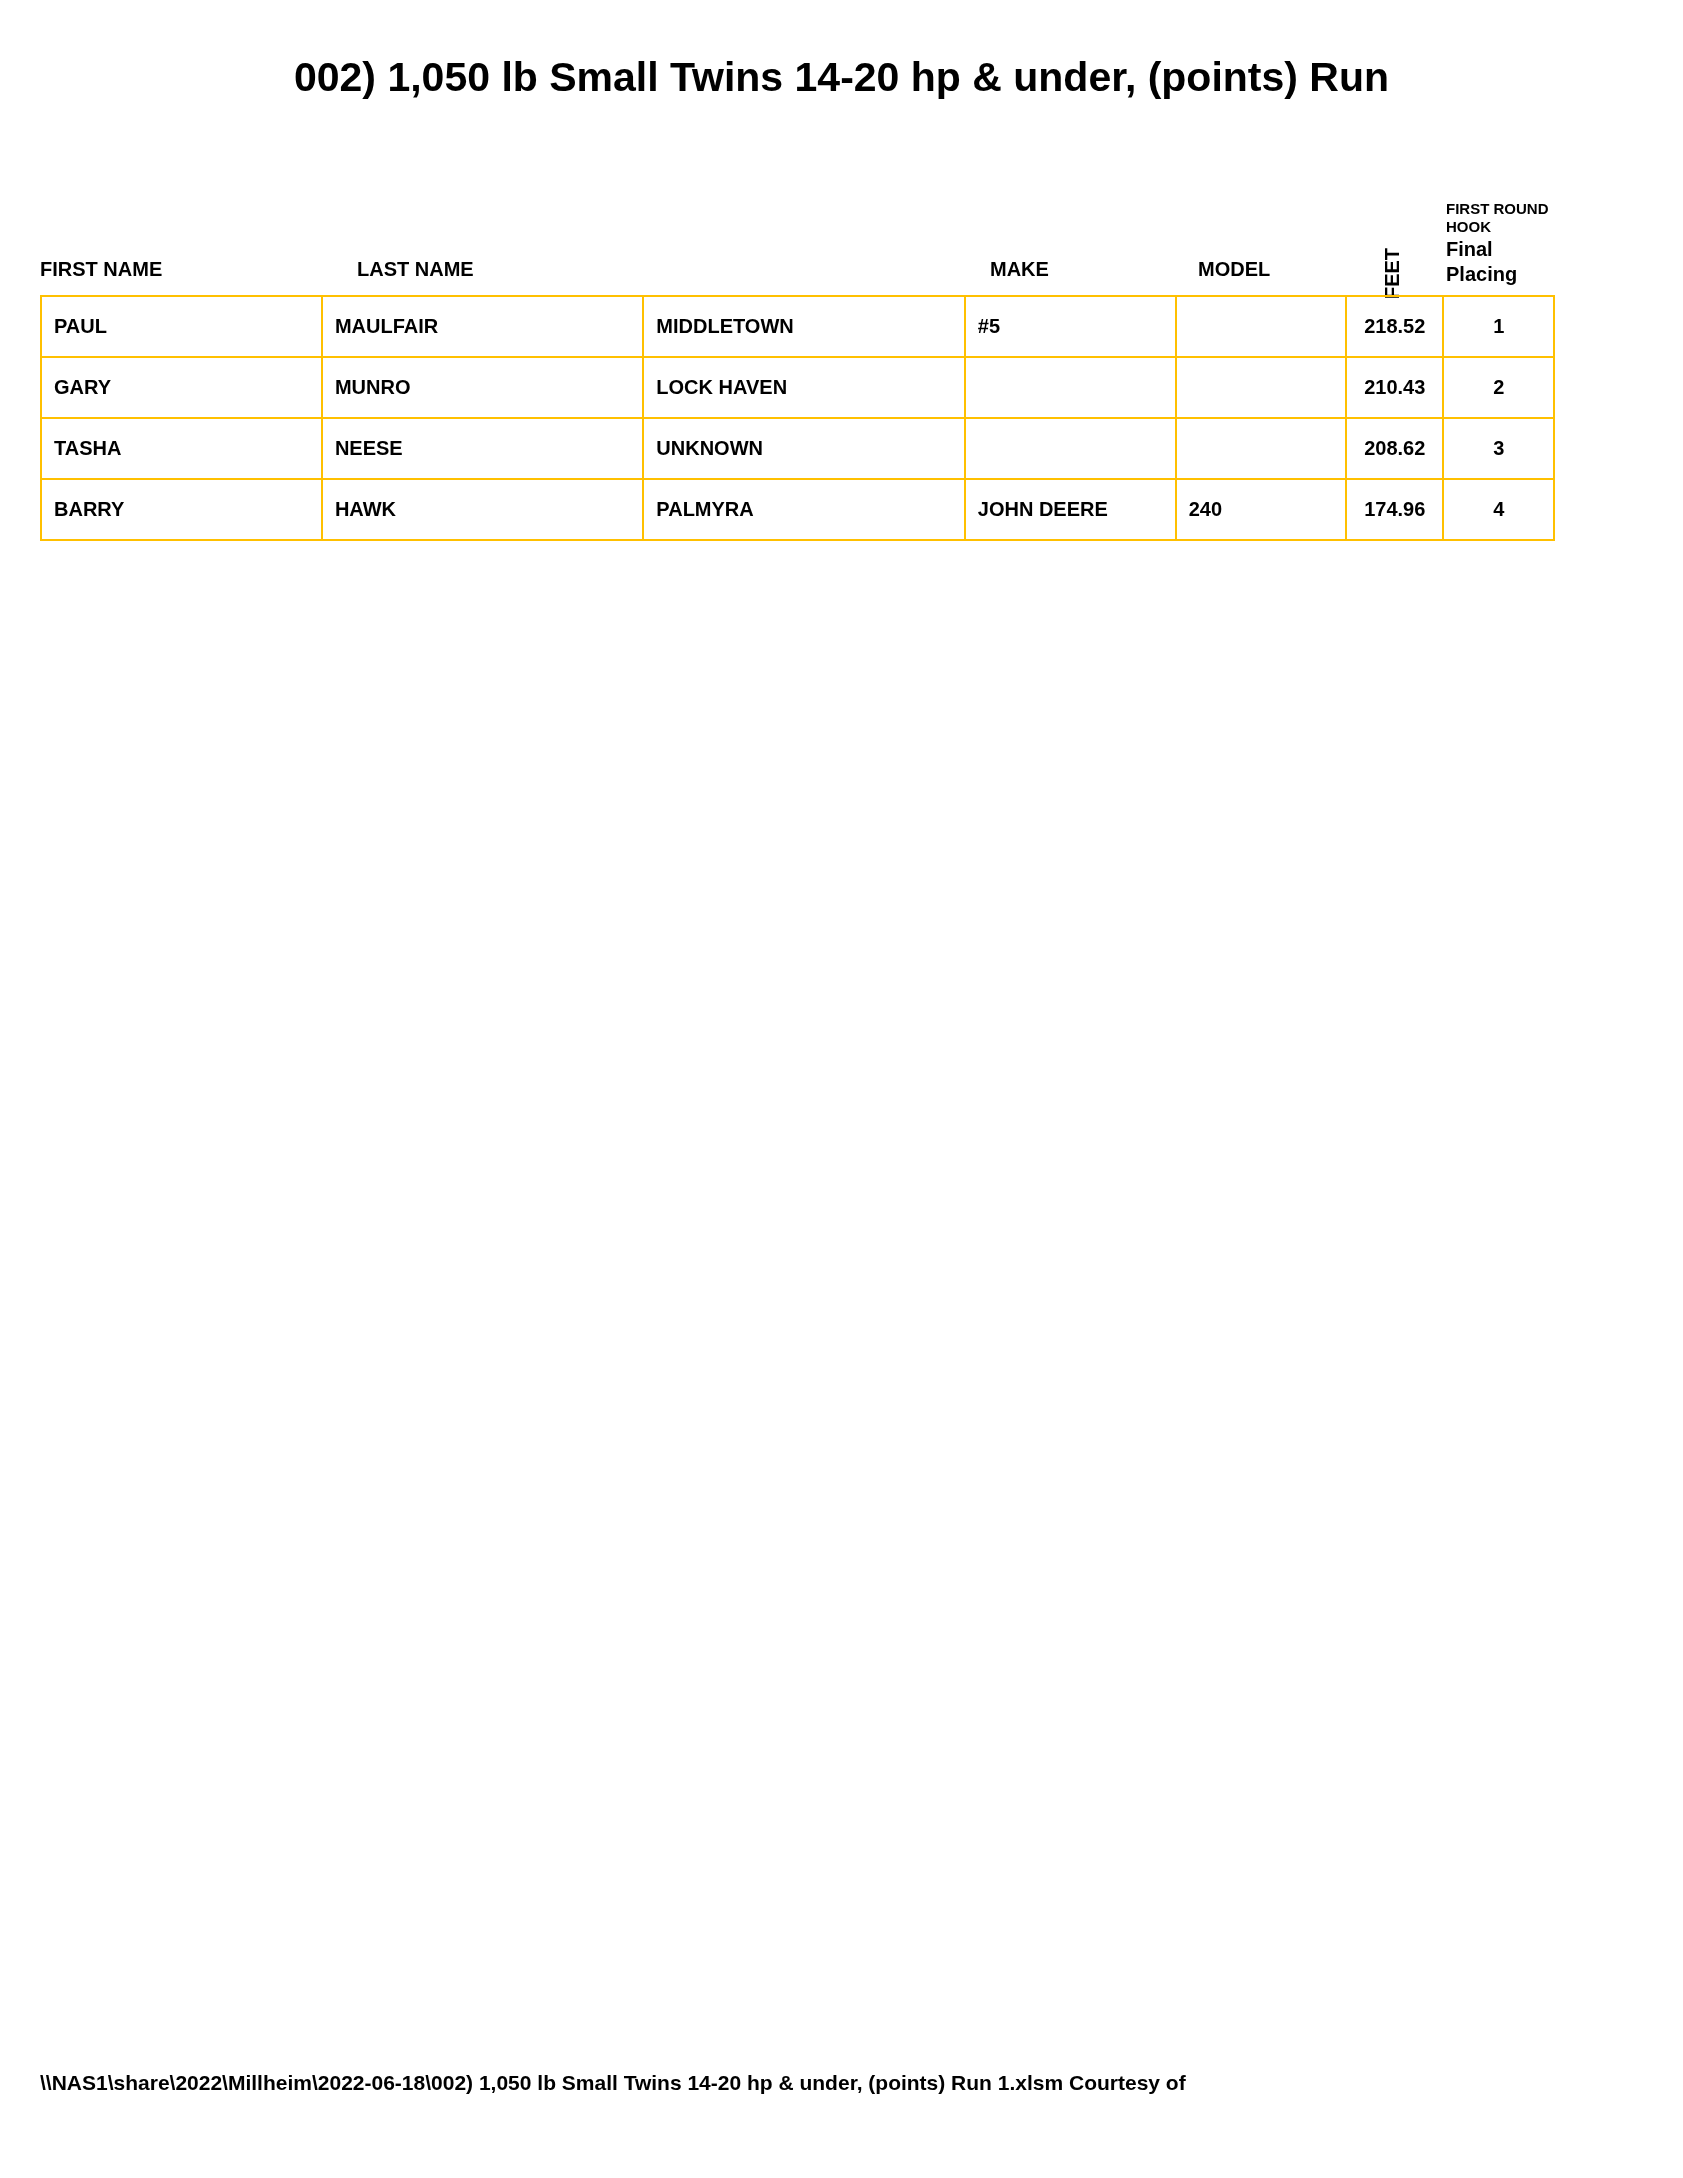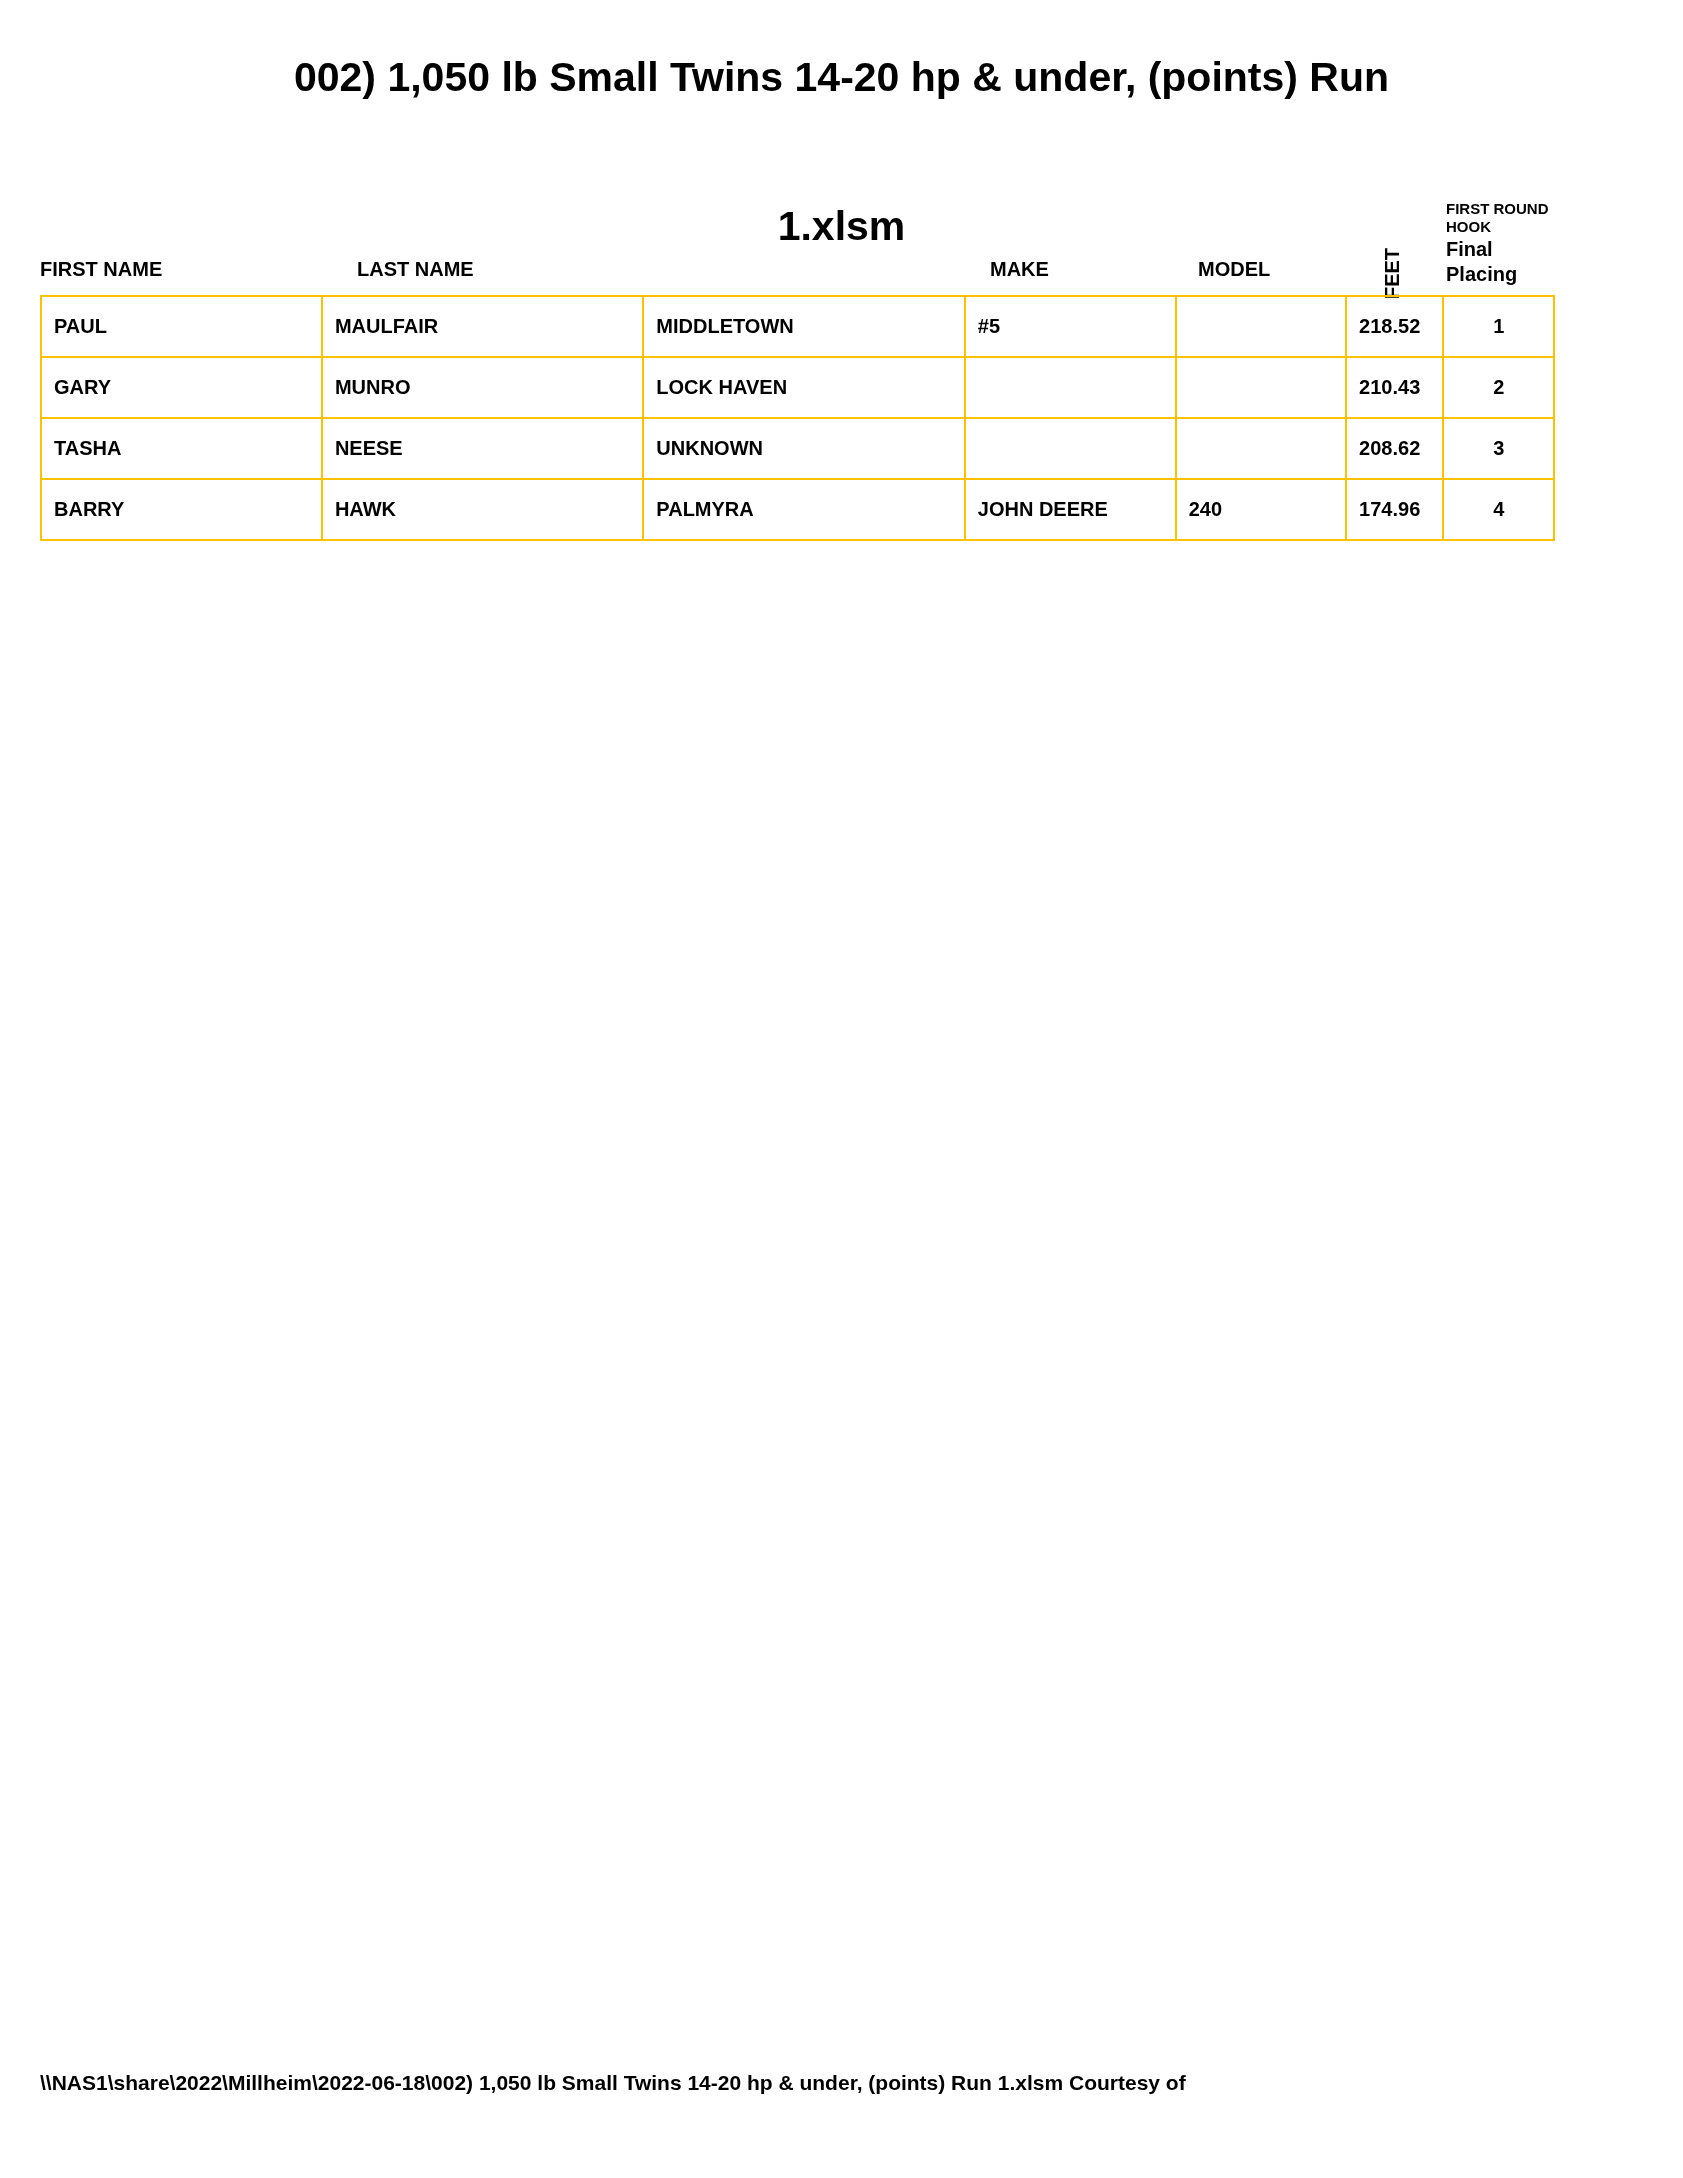--- a/index.html
+++ b/index.html
@@ -113,21 +113,21 @@
     box-sizing: border-box;
     vertical-align: middle;
     white-space: nowrap;
     overflow: hidden;
   }
   .col-first  { width: 277px; }
   .col-last   { width: 317px; }
   .col-town   { width: 317px; }
   .col-make   { width: 208px; }
   .col-model  { width: 168px; }
-  .col-feet   { width: 96px;  }
+  .col-feet   { width: 96px;  text-align: center; }
   .col-place  { width: 109px; text-align: center; }
 
   
   .footer {
     position: absolute;
     left: 40px;
     right: 40px;
     bottom: 77px;
     font-size: 21px;
     font-weight: bold;
@@ -145,21 +145,20 @@
 </style>
 </head>
 <body>
 
 <div class="page">
 
   <div class="title-block">
     <div class="title-line2">002) 1,050 lb Small Twins 14-20 hp &amp; under, (points) Run</div>
   </div>
 
-  <div class="title-line3">1.xlsm</div>
 
   <div class="header-row">
     <div class="hcell first-name">FIRST NAME</div>
     <div class="hcell last-name">LAST NAME</div>
     <div class="hcell make">MAKE</div>
     <div class="hcell model">MODEL</div>
     <div class="hcell feet">
       <span class="feet-rot">FEET</span>
     </div>
     <div class="hcell placing">

